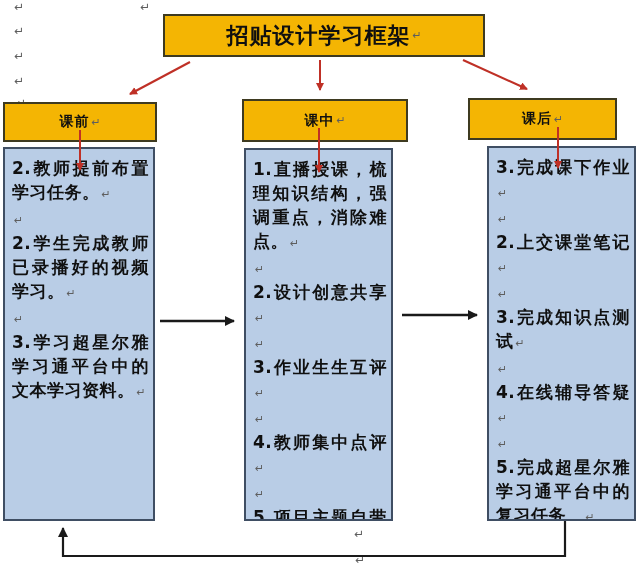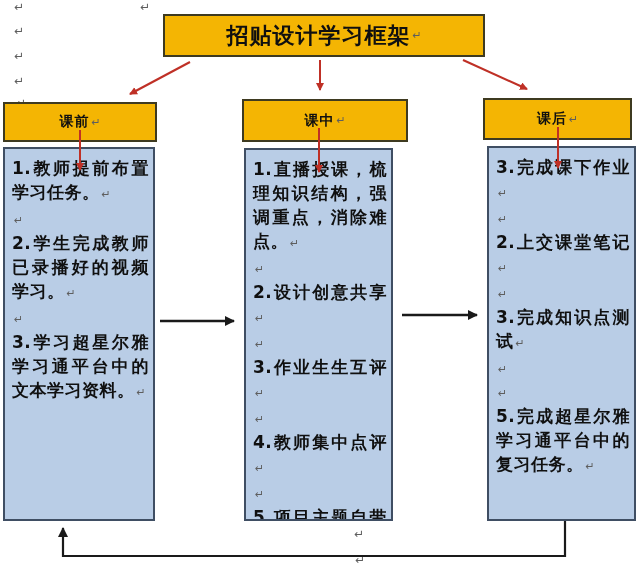--- a/index.html
+++ b/index.html
@@ -64,29 +64,29 @@
   </div>
 
   <div class="hdr" style="left:3px;top:102px;width:154px;height:40px">
     <span class="hdr-text">课前</span>
     <span class="mark">↵</span>
   </div>
   <div class="hdr" style="left:242px;top:99px;width:166px;height:43px">
     <span class="hdr-text">课中</span>
     <span class="mark">↵</span>
   </div>
-  <div class="hdr" style="left:483px;top:98px;width:149px;height:42px">
+  <div class="hdr" style="left:468px;top:98px;width:149px;height:42px">
     <span class="hdr-text">课后</span>
     <span class="mark">↵</span>
   </div>
 
   <div class="panel" style="left:3px;top:147px;width:152px;height:374px">
 
       <div class="item">
-        <p class="para"><span>1.教师提前布置学习任务。</span><span class="mark">↵</span></p>
+        <p class="para"><span>2.教师提前布置学习任务。</span><span class="mark">↵</span></p>
         <p class="gap"><span class="mark">↵</span></p>
       </div>
 
       <div class="item">
         <p class="para"><span>2.学生完成教师已录播好的视频学习。</span><span class="mark">↵</span></p>
         <p class="gap"><span class="mark">↵</span></p>
       </div>
 
       <div class="item">
         <p class="para"><span>3.学习超星尔雅学习通平台中的文本学习资料。</span><span class="mark">↵</span></p>
@@ -134,20 +134,21 @@
         <p class="para"><span>2.上交课堂笔记</span><span class="mark">↵</span></p>
         <p class="gap"><span class="mark">↵</span></p>
       </div>
 
       <div class="item">
         <p class="para"><span>3.完成知识点测试</span><span class="mark">↵</span></p>
         <p class="gap"><span class="mark">↵</span></p>
       </div>
 
       <div class="item">
+        <p class="para"><span>4.在线辅导答疑</span><span class="mark">↵</span></p>
         <p class="gap"><span class="mark">↵</span></p>
       </div>
 
       <div class="item">
         <p class="para"><span>5.完成超星尔雅学习通平台中的复习任务。</span><span class="mark">↵</span></p>
 
       </div>
     </div>
 
   <svg class="connectors" width="640" height="564" viewBox="0 0 640 564">

